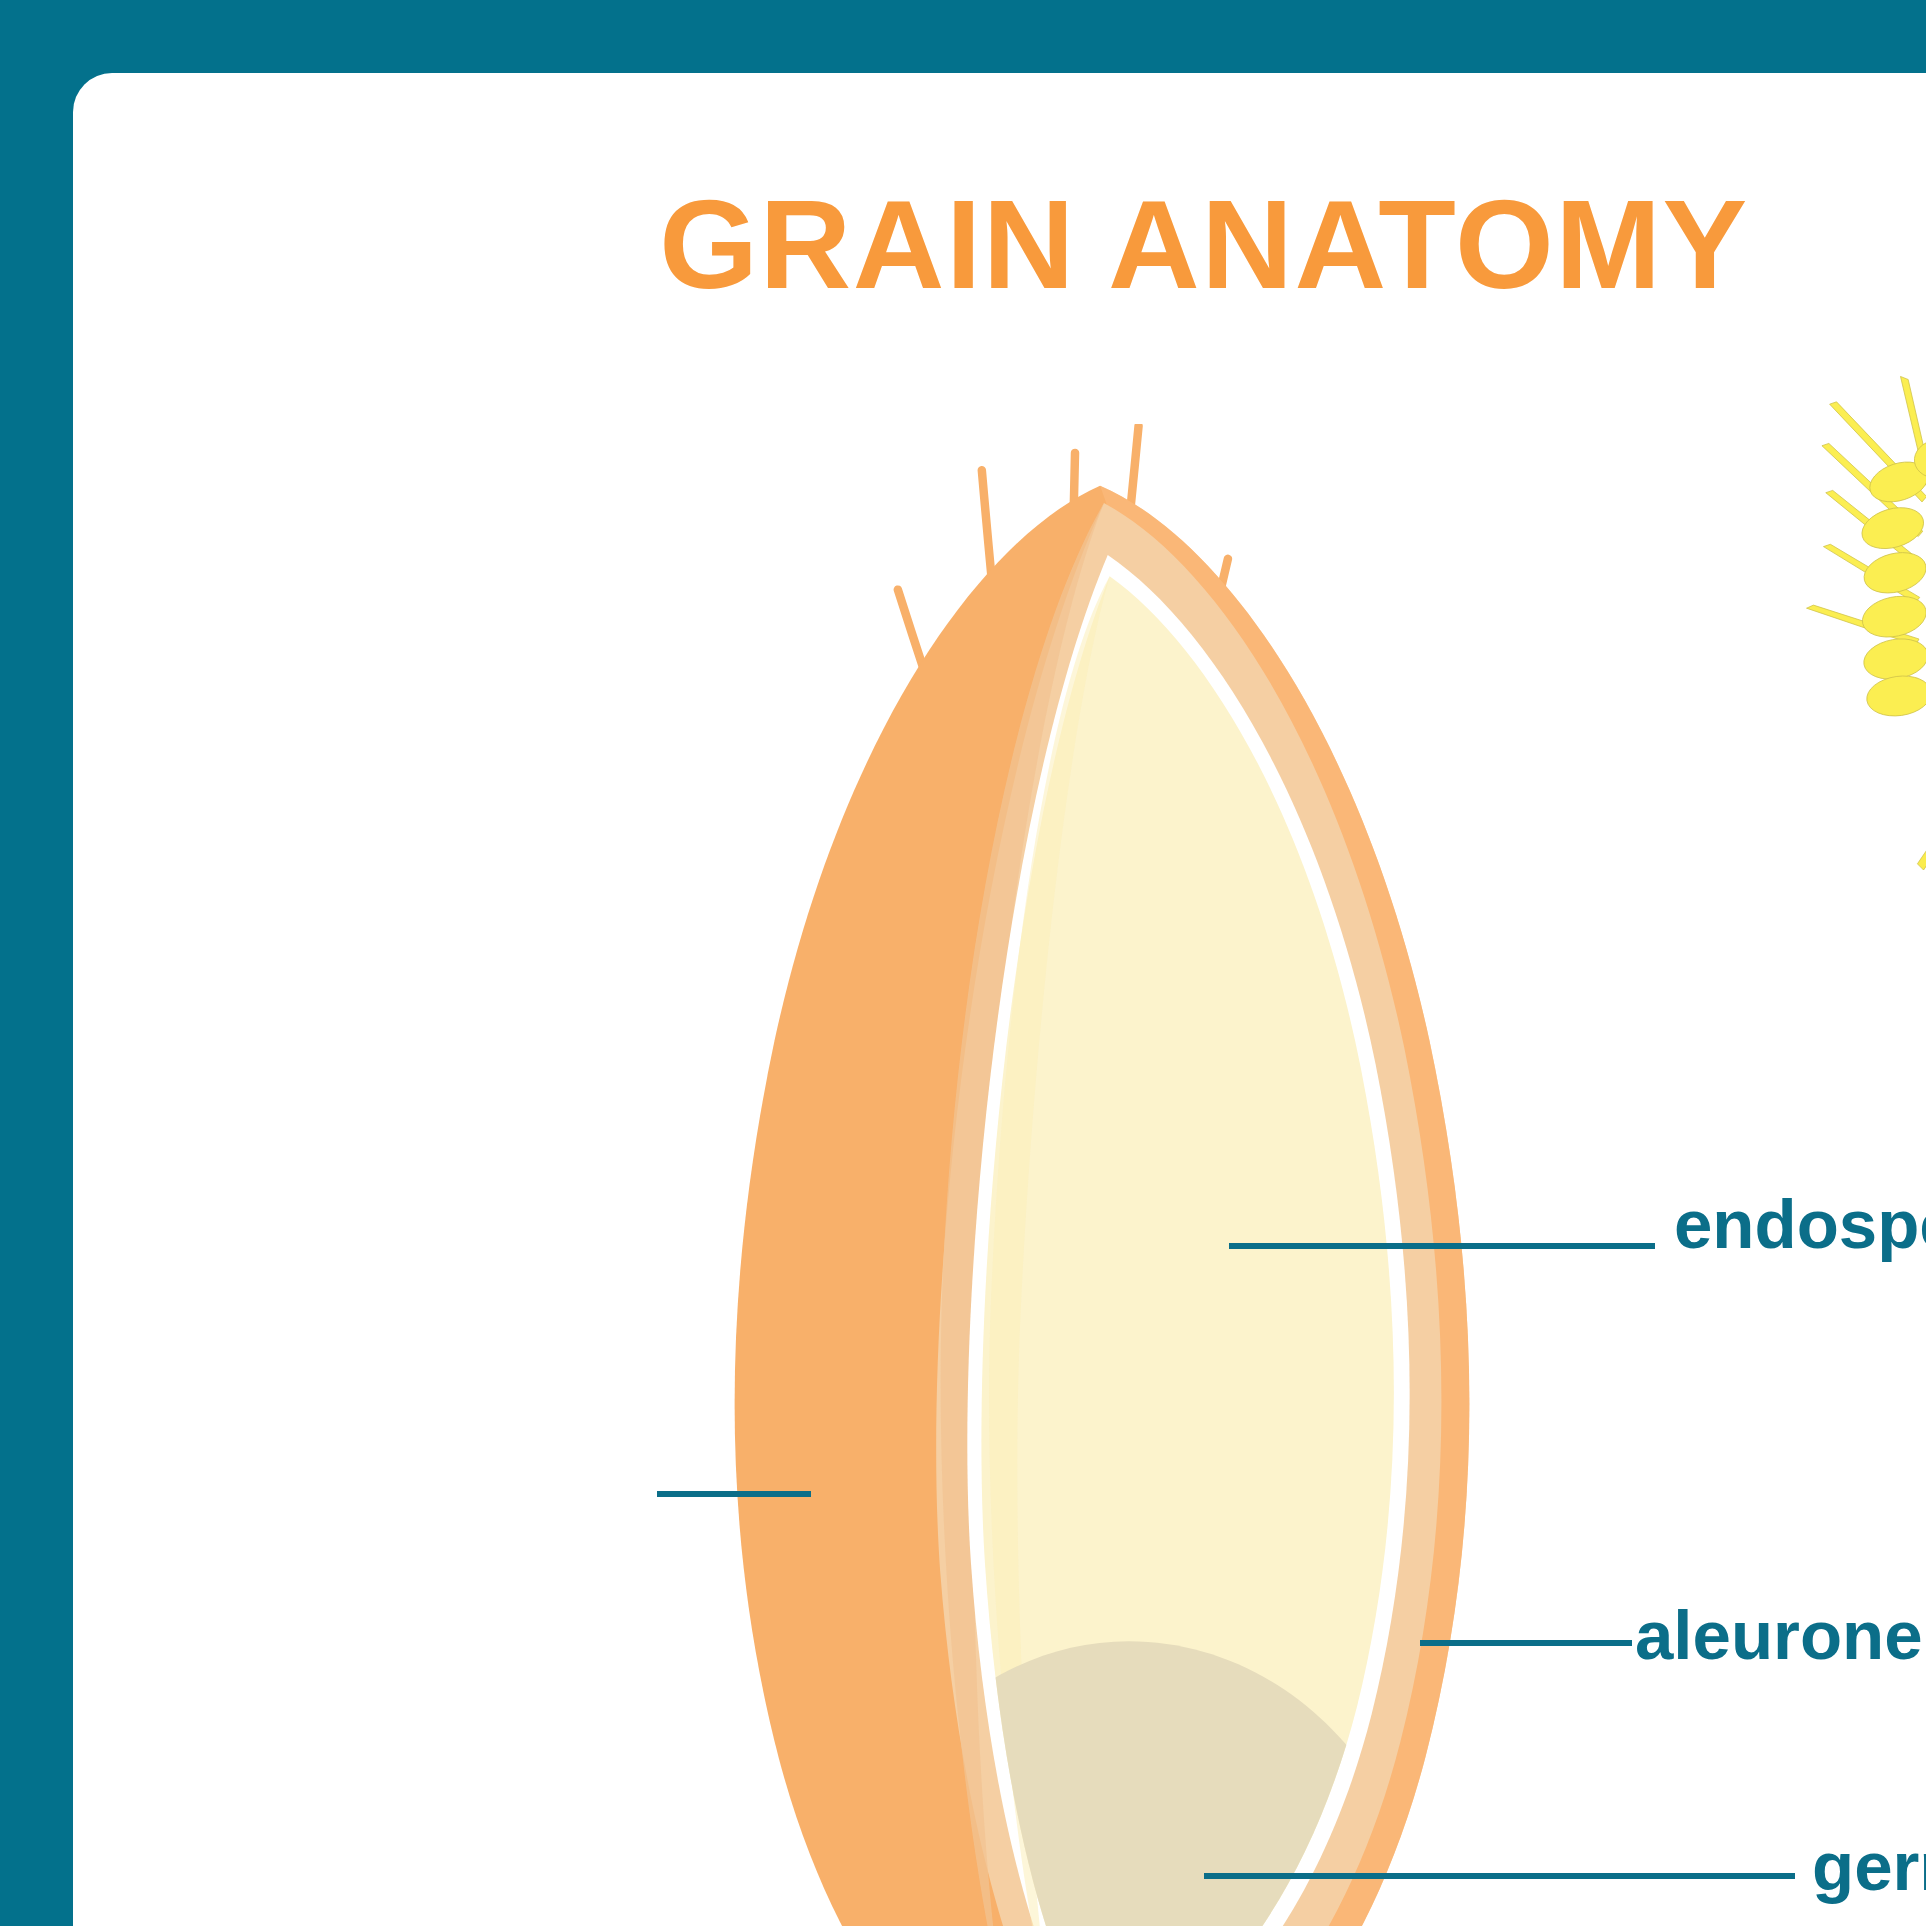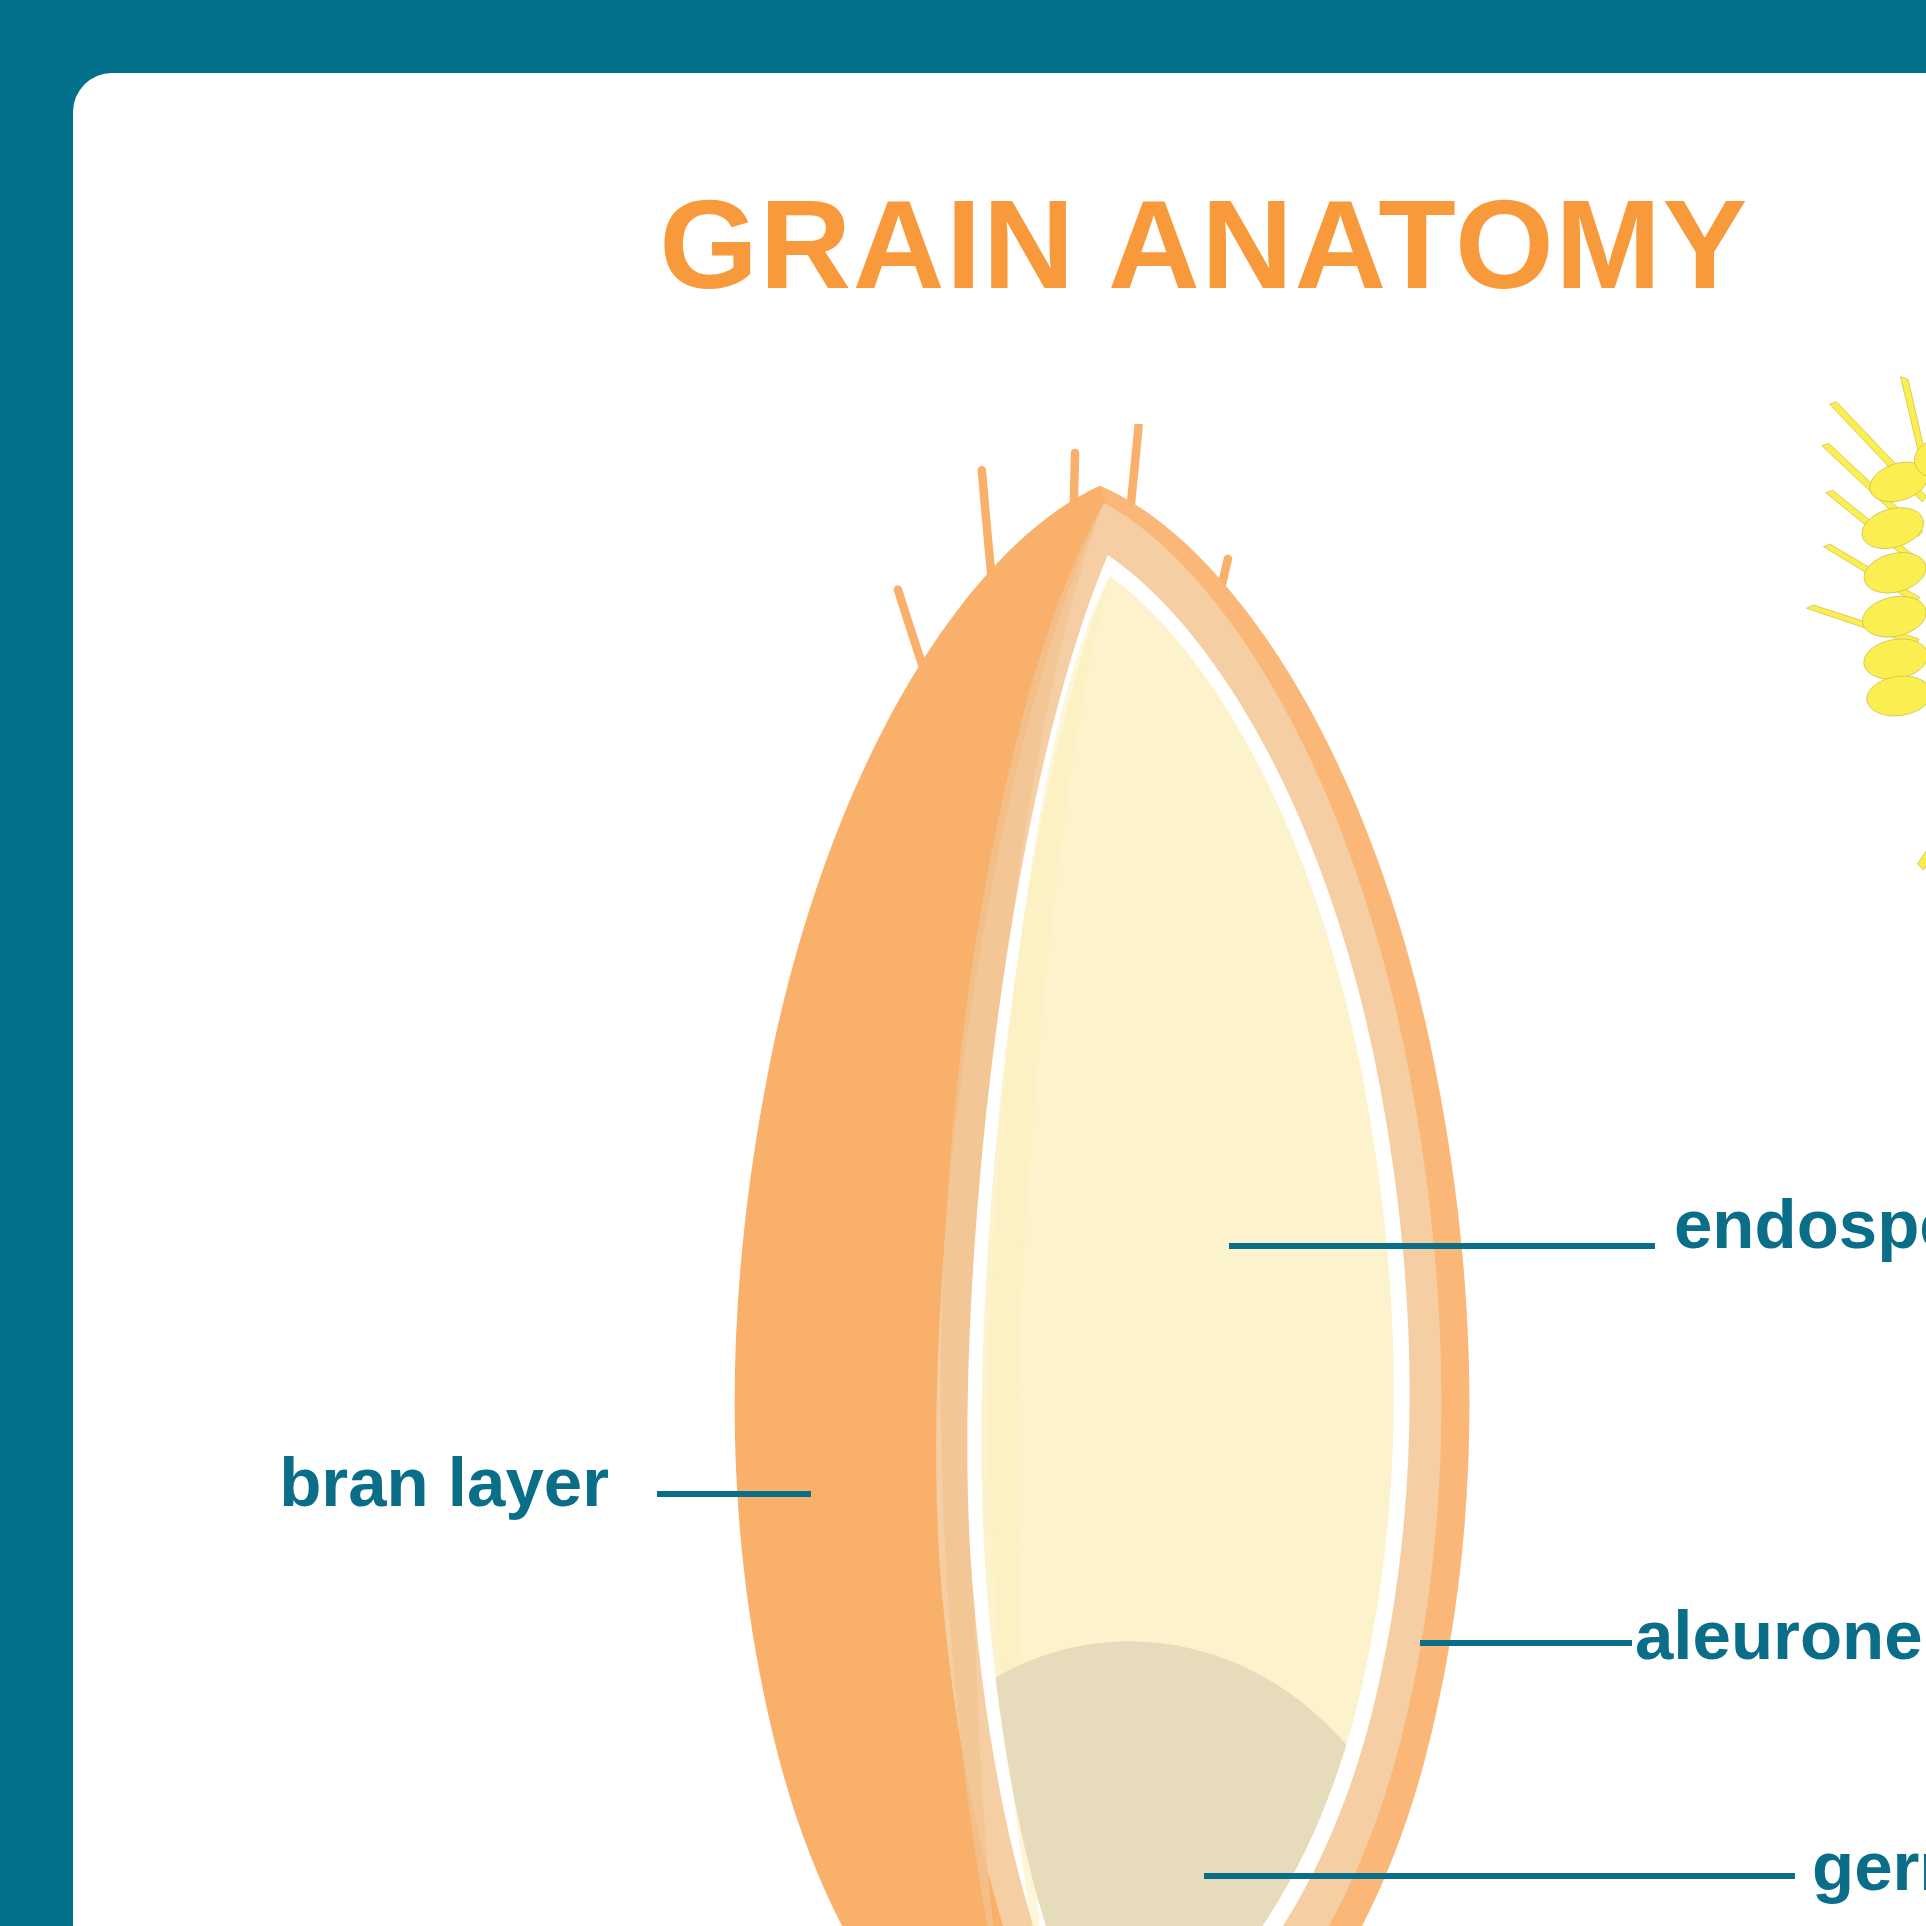--- a/index.html
+++ b/index.html
@@ -232,16 +232,15 @@
   <div class="leader" id="leader-aleurone"></div>
   <div class="leader" id="leader-germ"></div>
   <div class="leader" id="leader-bran"></div>
 
   <div class="label" id="label-endosperm">endosperm</div>
 
   <div class="label" id="label-aleurone">aleurone layer</div>
 
   <div class="label" id="label-germ">germ</div>
 
-  <div class="label" id="label-bran">bran layer</div>
 
 </div>
 
 
 </body></html>

